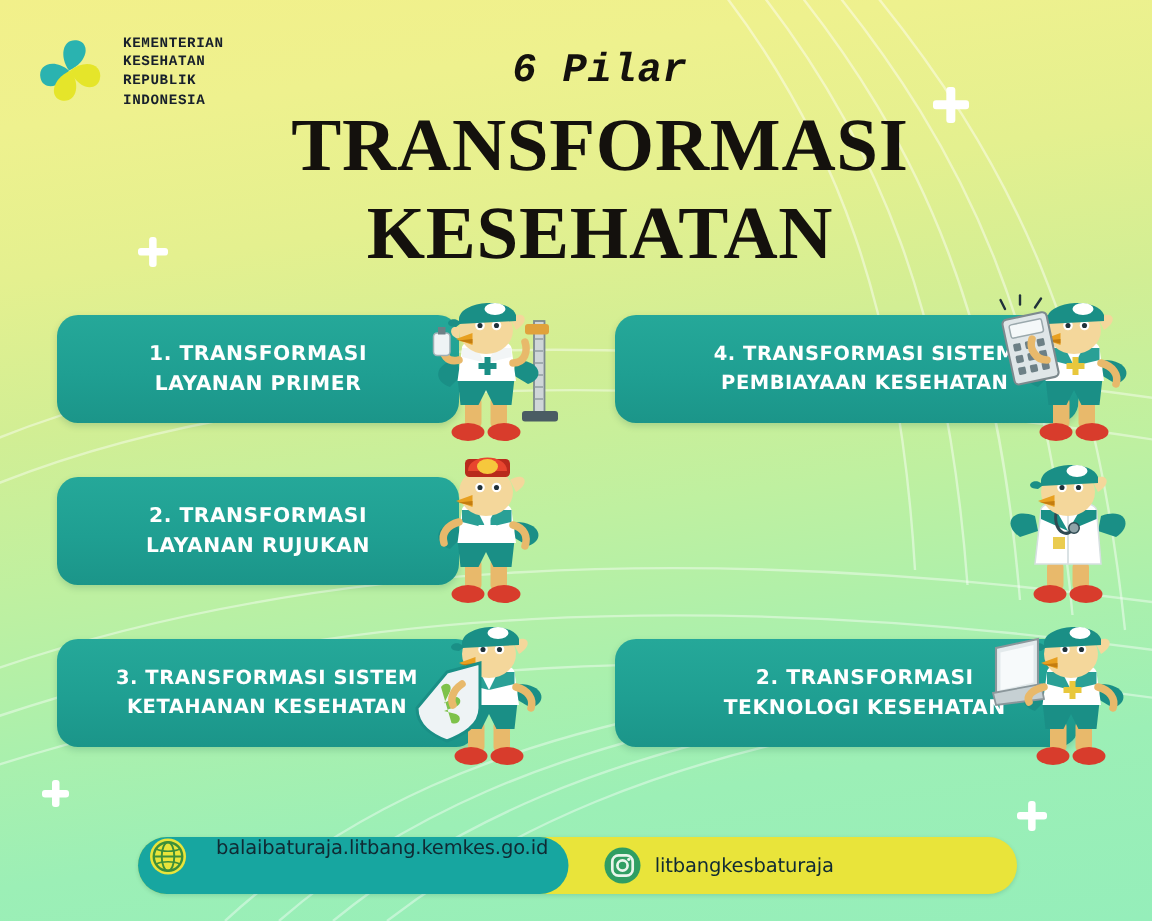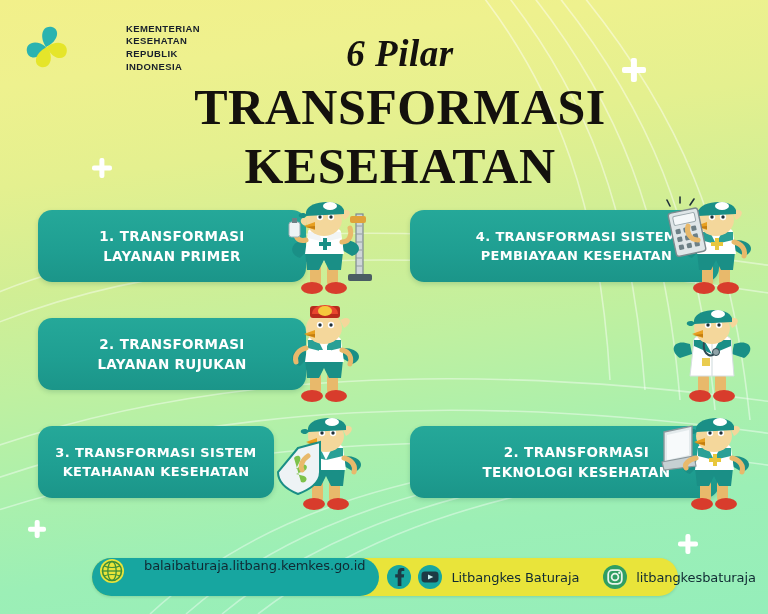--- a/index.html
+++ b/index.html
@@ -56,44 +56,43 @@
   .logo-block {
     position: absolute;
     left: 22px;
     top: 22px;
     display: flex;
     align-items: center;
     gap: 10px;
   }
   .logo-mark { width: 50px; height: 52px; flex: none; }
   .logo-text {
-    font-family: Liberation Sans, sans-serif;
+    font-family: Liberation Mono, monospace;
     font-weight: bold;
     font-size: 9.5px;
     line-height: 1.32;
     letter-spacing: 0.4px;
     color: #18202b;
     white-space: pre-line;
-    margin-left: 44px;
   }
 
   
   .headline {
     position: absolute;
     left: 190px;
     top: 34px;
     width: 420px;
     text-align: center;
     color: #14110d;
   }
   .headline .kicker {
-    font-family: Liberation Serif, serif;
+    font-family: Liberation Mono, monospace;
     font-style: italic;
     font-weight: bold;
-    font-size: 37px;
+    font-size: 27px;
     line-height: 1.1;
     letter-spacing: 0.5px;
     text-align: center;
   }
   .headline .main {
     font-family: "Liberation Serif", "DejaVu Serif", serif;
     font-weight: bold;
     font-size: 50px;
     line-height: 1.18;
     letter-spacing: 0.5px;
@@ -128,21 +127,21 @@
     height: 72px;
     background: linear-gradient(180deg, #25a899 0%, #1f9f92 55%, #1b9589 100%);
     border-radius: 14px;
     box-shadow: 0 2px 5px rgba(0, 80, 60, 0.18);
     display: flex;
     align-items: center;
     justify-content: center;
     z-index: 2;
   }
   .pillar.col-r .pill { width: 285px; left: 0; padding-left: 24px; }
-  .pillar.col-l.row-3 .pill { width: 236px; }
+  .pillar.col-l.row-3 .pill { width: 280px; }
 
   .pill-label {
     color: #ffffff;
     font-family: "DejaVu Sans", sans-serif;
     font-weight: bold;
     font-size: 13.5px;
     line-height: 1.5;
     letter-spacing: 0.35px;
     text-align: center;
     white-space: pre-line;
@@ -554,32 +553,20 @@
         <circle cx="13" cy="13" r="12" fill="#e9e43a"></circle>
         <circle cx="13" cy="13" r="9.5" fill="none" stroke="#3d8f3a" stroke-width="1.6"></circle>
         <ellipse cx="13" cy="13" rx="4.2" ry="9.5" fill="none" stroke="#3d8f3a" stroke-width="1.3"></ellipse>
         <line x1="3.5" y1="13" x2="22.5" y2="13" stroke="#3d8f3a" stroke-width="1.3"></line>
         <path d="M5.2 8 C 9 10, 17 10, 20.8 8" fill="none" stroke="#3d8f3a" stroke-width="1.1"></path>
         <path d="M5.2 18 C 9 16, 17 16, 20.8 18" fill="none" stroke="#3d8f3a" stroke-width="1.1"></path>
       </svg>
       <span class="site-url">balaibaturaja.litbang.kemkes.go.id</span>
     </div>
 
-    <div class="social-group">
-      <svg class="icon-badge" viewBox="0 0 26 26">
-        <circle cx="13" cy="13" r="12" fill="#17a6a0"></circle>
-        <path d="M15.4 13.4 h2.4 l0.4 -3.2 h-2.8 v-1.7 c0 -0.9 0.3 -1.4 1.5 -1.4 h1.4 V4.3 c-0.5 -0.1 -1.5 -0.2 -2.5 -0.2 c-2.5 0 -4.1 1.5 -4.1 4.2 v2 H9.2 v3.2 h2.5 V22 h3.7 Z" fill="#1d3a45"></path>
-      </svg>
-      <svg class="icon-badge" viewBox="0 0 26 26">
-        <circle cx="13" cy="13" r="12" fill="#17a6a0"></circle>
-        <rect x="4.5" y="7.5" width="17" height="11" rx="3.4" fill="#1d3a45"></rect>
-        <path d="M11 10.6 L16.3 13 L11 15.4 Z" fill="#c9f0ee"></path>
-      </svg>
-      <span class="social-label">Litbangkes Baturaja</span>
-    </div>
 
     <div class="spacer-lg"></div>
 
     <div class="social-group">
       <svg class="icon-badge" viewBox="0 0 26 26">
         <circle cx="13" cy="13" r="12" fill="#2f9e63"></circle>
         <rect x="6.2" y="6.2" width="13.6" height="13.6" rx="4.2" fill="none" stroke="#e9f5ec" stroke-width="1.8"></rect>
         <circle cx="13" cy="13" r="3.4" fill="none" stroke="#e9f5ec" stroke-width="1.8"></circle>
         <circle cx="17.2" cy="8.9" r="1.1" fill="#e9f5ec"></circle>
       </svg>

